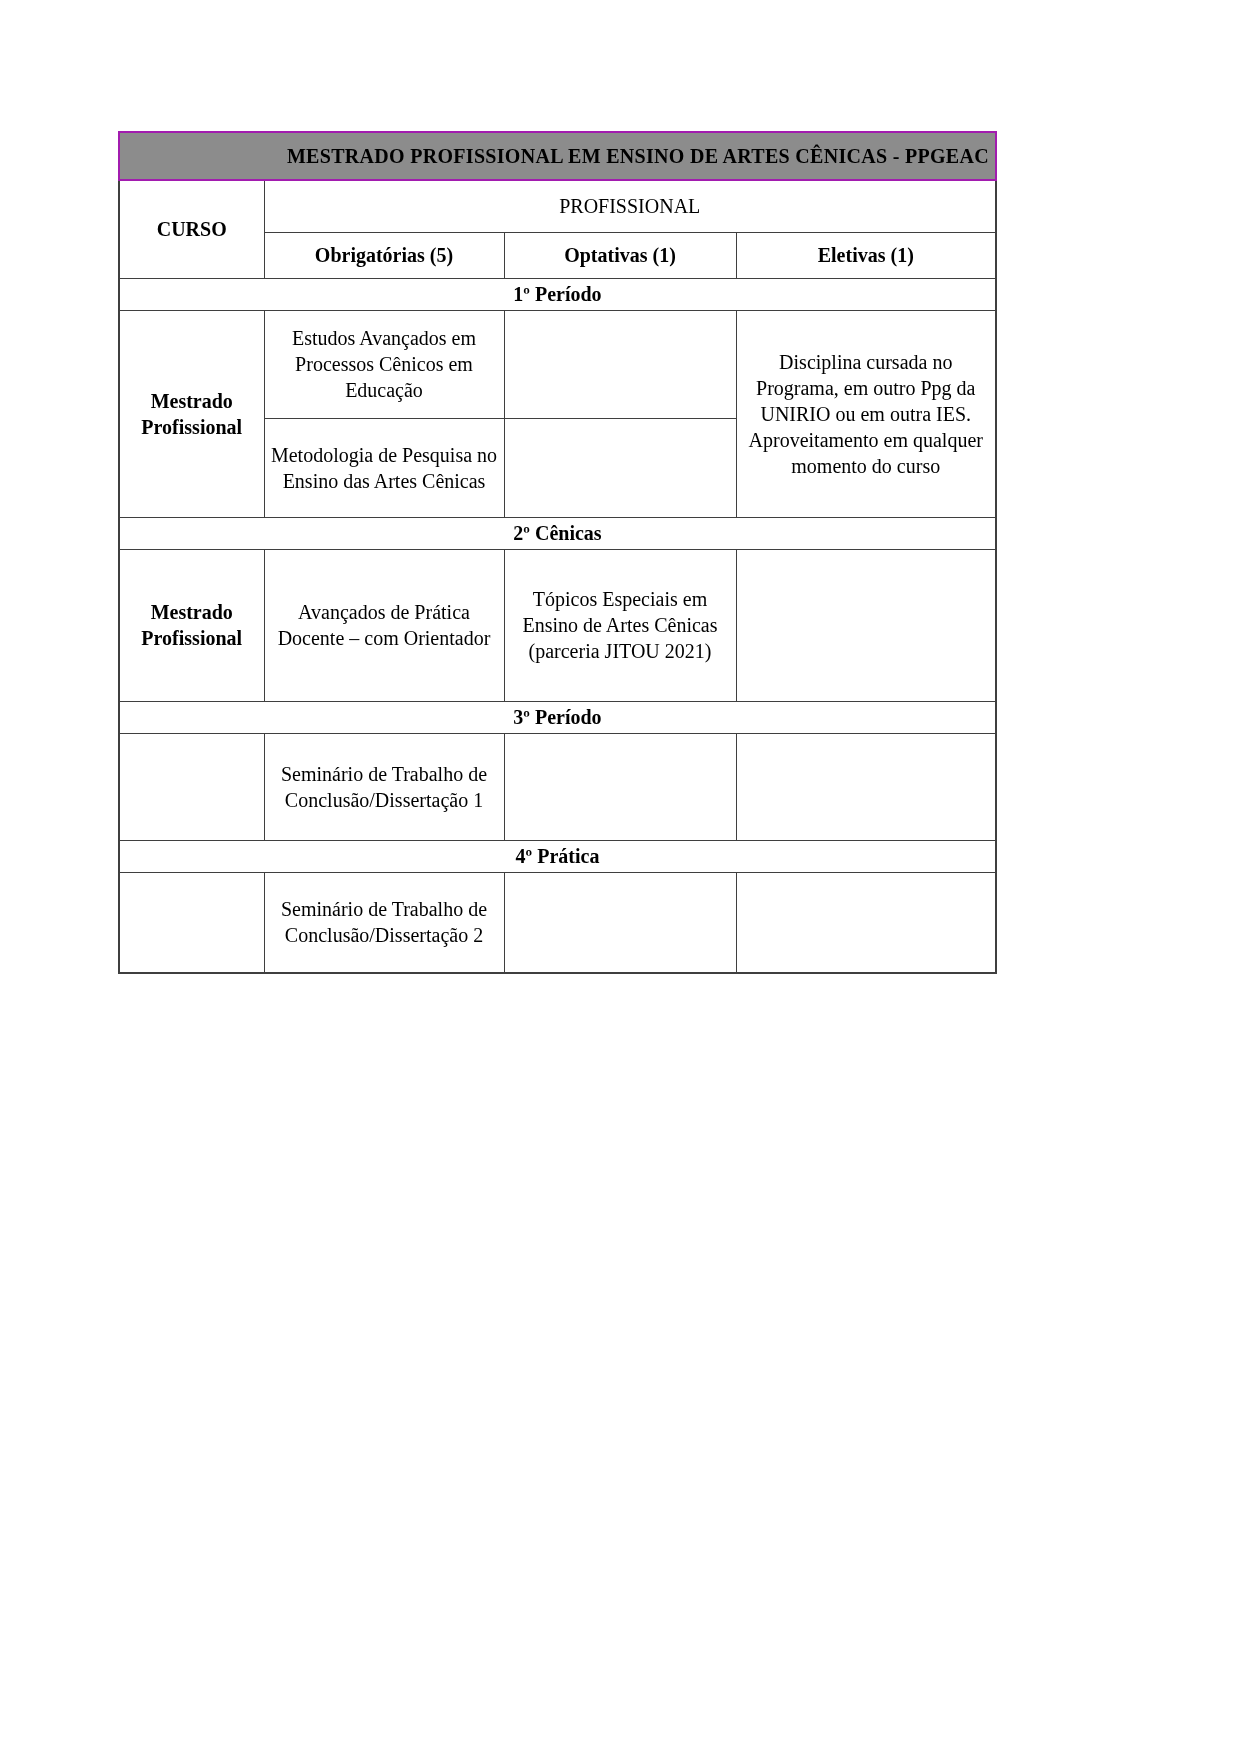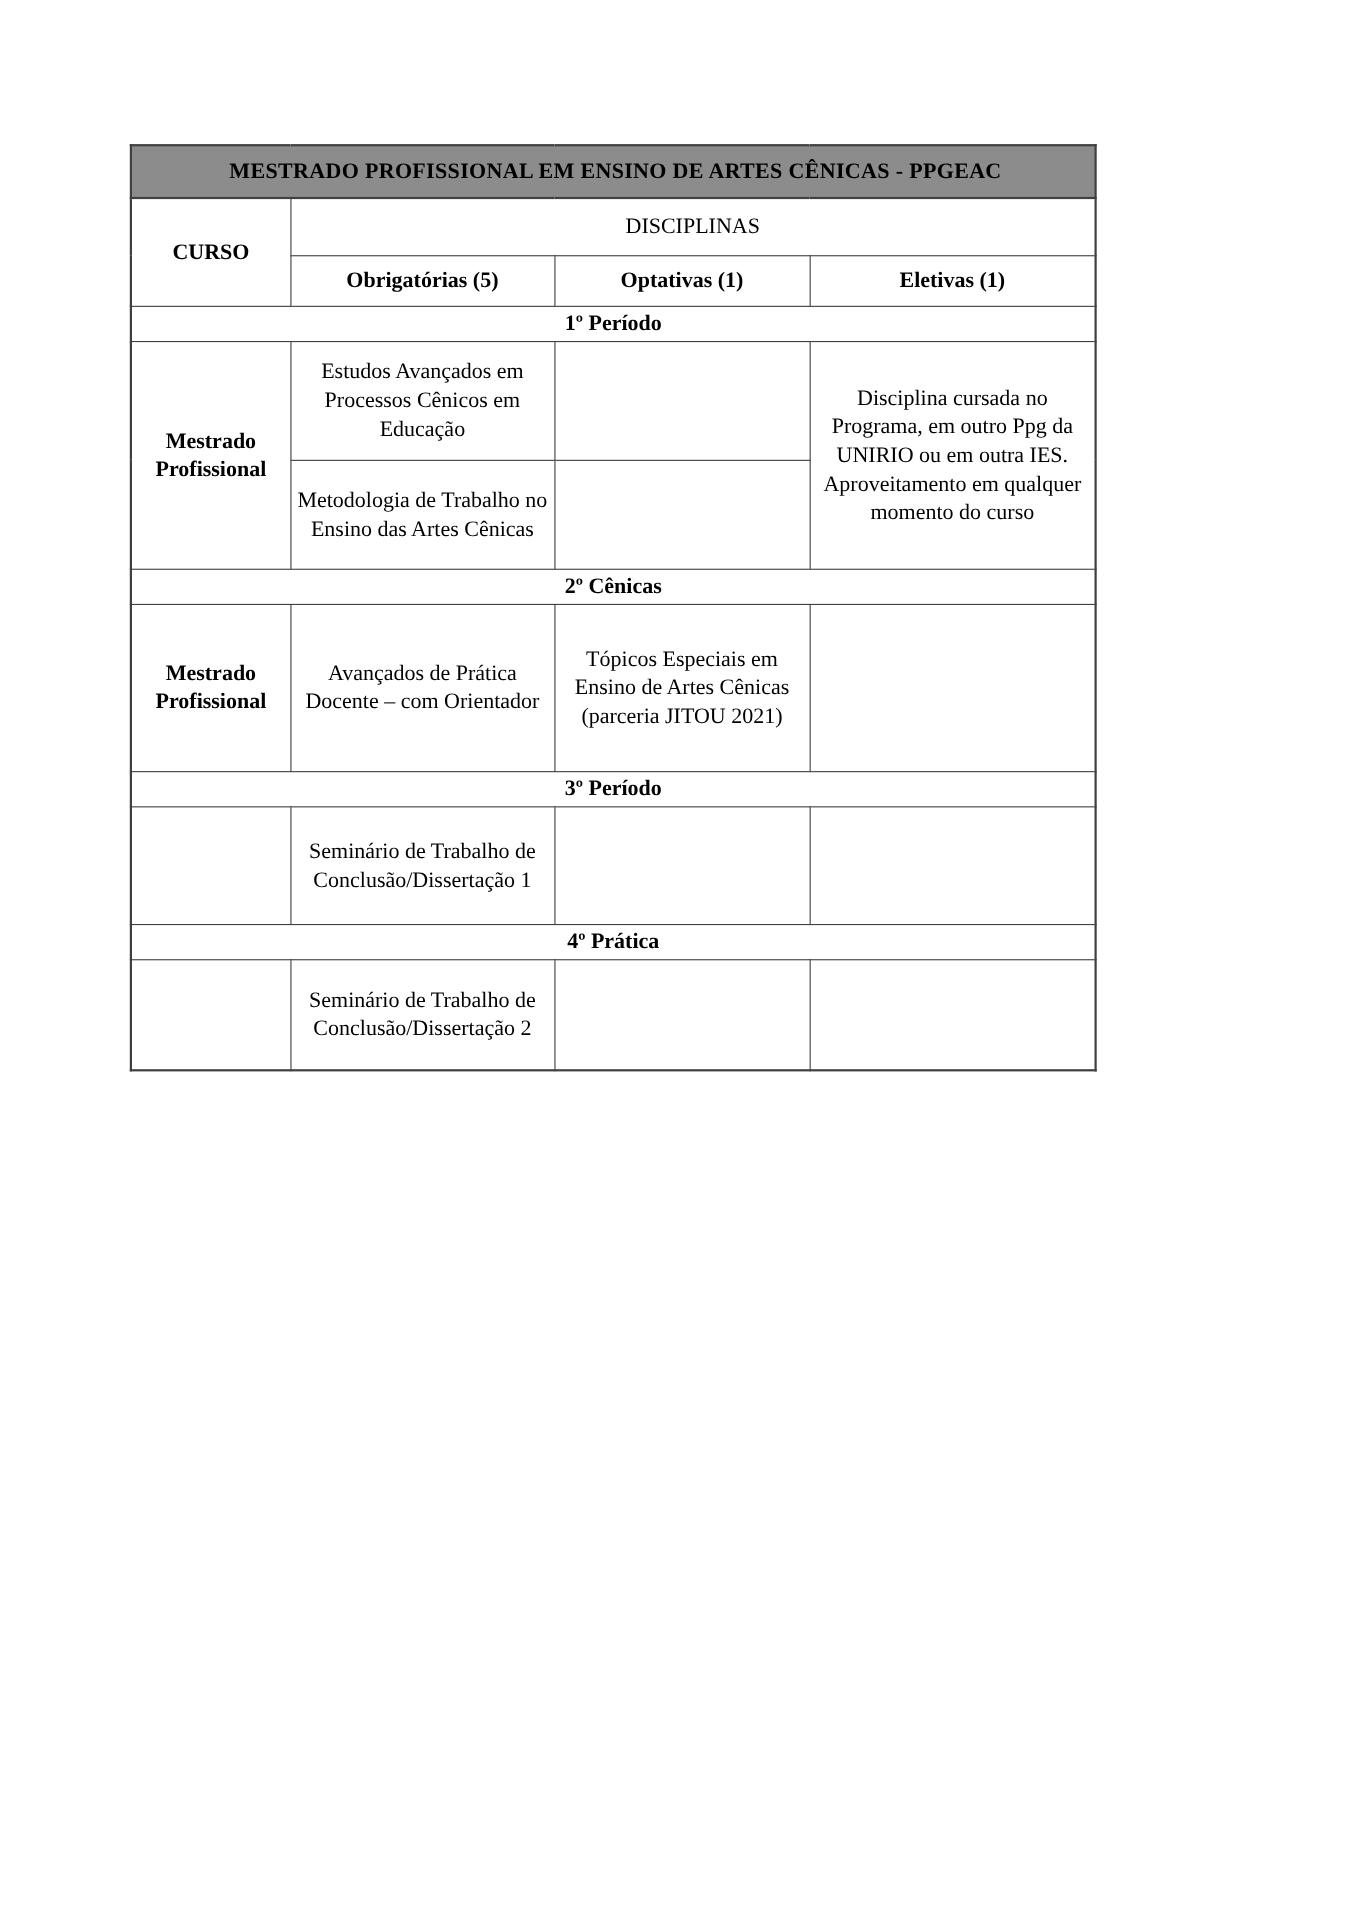--- a/index.html
+++ b/index.html
@@ -30,25 +30,25 @@
   }
   td {
     border: 1px solid #3f3f3f;
     text-align: center;
     vertical-align: middle;
     padding: 4px 6px;
     line-height: 1.3;
     overflow: hidden;
   }
   .title-cell {
-    text-align: center;
+    text-align: right;
     font-weight: bold;
     padding-left: 10px;
     letter-spacing: 0.3px;
-    border: 2px solid #404040;
+    border: 2px solid #a21caf;
   }
   .curso-header {
     font-weight: bold;
   }
   .disciplinas-header {
     font-weight: normal;
   }
   .col-header {
     font-weight: bold;
   }
@@ -86,42 +86,42 @@
       <col style="width:260px">
     </colgroup>
 
     <tbody>
         <tr class="r-title">
       <td class="title-cell" colspan="4" style="background: rgb(140, 140, 140); color: rgb(0, 0, 0);">MESTRADO PROFISSIONAL EM ENSINO DE ARTES CÊNICAS - PPGEAC</td>
     </tr>
 
     <tr class="r-disc">
       <td class="curso-header" rowspan="2">CURSO</td>
-      <td class="disciplinas-header" colspan="3">DISCIPLINAS</td>
+      <td class="disciplinas-header" colspan="3">PROFISSIONAL</td>
     </tr>
 
     <tr class="r-subhead">
       <td class="col-header">Obrigatórias (5)</td>
       <td class="col-header">Optativas (1)</td>
       <td class="col-header">Eletivas (1)</td>
     </tr>
 
     <tr class="r-period">
       <td class="period-cell" colspan="4">1º Período</td>
     </tr>
 
     <tr class="r-p1a">
       <td class="curso-cell" rowspan="2">Mestrado Profissional</td>
       <td class="body-cell">Estudos Avançados em Processos Cênicos em Educação</td>
       <td class="body-cell"></td>
       <td class="body-cell" rowspan="2">Disciplina cursada no Programa, em outro Ppg da UNIRIO ou em outra IES. Aproveitamento em qualquer momento do curso</td>
     </tr>
 
     <tr class="r-p1b">
-      <td class="body-cell">Metodologia de Trabalho no Ensino das Artes Cênicas</td>
+      <td class="body-cell">Metodologia de Pesquisa no Ensino das Artes Cênicas</td>
       <td class="body-cell"></td>
     </tr>
 
     <tr class="r-period">
       <td class="period-cell" colspan="4">2º Cênicas</td>
     </tr>
 
     <tr class="r-p2">
       <td class="curso-cell">Mestrado Profissional</td>
       <td class="body-cell">Avançados de Prática Docente – com Orientador</td>

